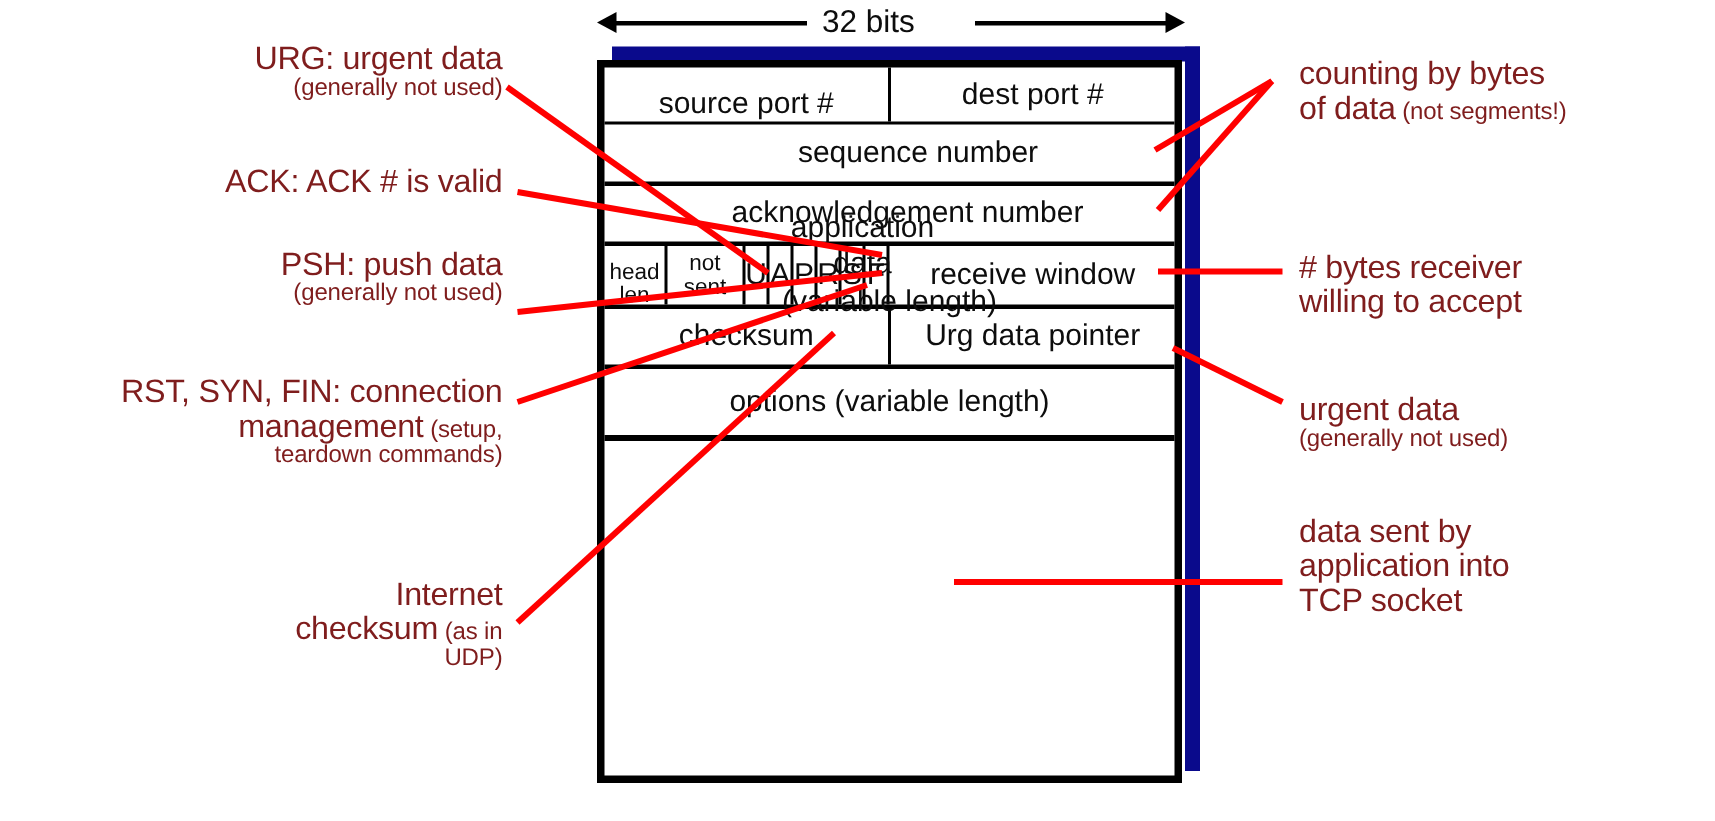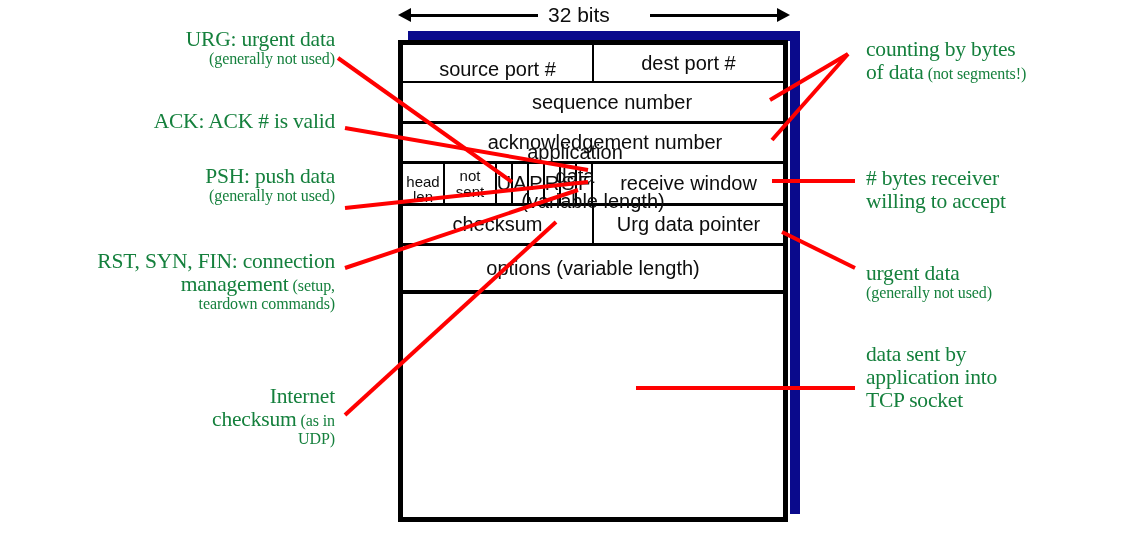--- a/index.html
+++ b/index.html
@@ -18,22 +18,22 @@
   .stage {
     position: absolute;
     left: 0; top: 0;
     width: 1143px;
     height: 547px;
   }
 
   
   .anno {
     position: absolute;
-    font-family: Liberation Serif, serif;
-    color: #15803d;
+    font-family: Liberation Sans, sans-serif;
+    color: #7f1d1d;
     line-height: 1.06;
   }
   .anno .big {
     font-size: 21.5px;
     letter-spacing: -0.2px;
     white-space: nowrap;
   }
   .anno .small {
     font-size: 16px;
     letter-spacing: -0.1px;

